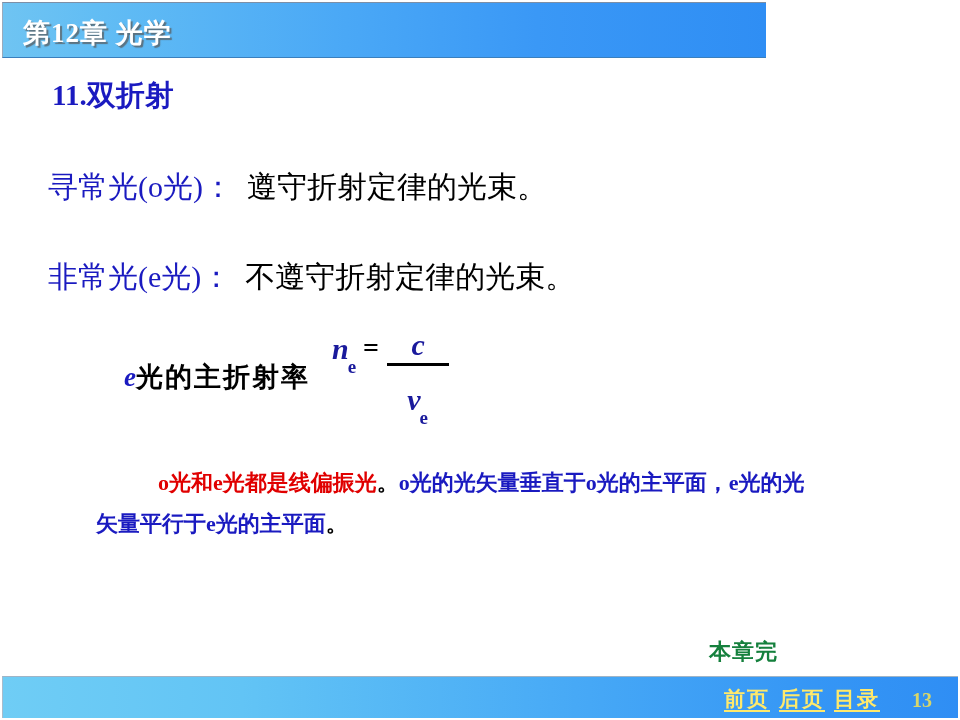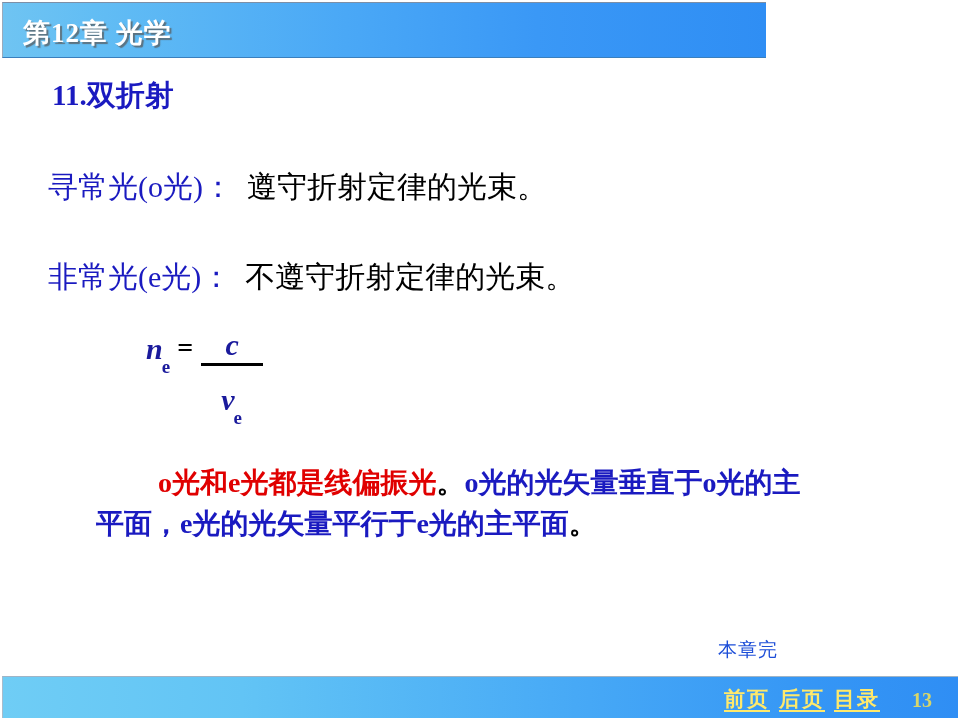--- a/index.html
+++ b/index.html
@@ -158,38 +158,38 @@
     height: 3px;
     background: #000000;
   }
 
   
   .para {
     position: absolute;
     left: 96px;
     top: 402px;
     width: 716px;
-    font-size: 28px;
+    font-size: 22px;
     font-weight: bold;
     line-height: 41px;
     font-family: "Liberation Serif", "DejaVu Serif", serif;
     text-indent: 62px;
   }
   .para .red { color: #e00000; }
   .para .blue { color: #1a1ac0; }
   .para .blk { color: #000000; }
 
   
   .end-note {
     position: absolute;
     right: 18px;
     top: 577px;
-    font-size: 19px;
-    font-weight: normal;
-    color: #1d4ed8;
+    font-size: 22px;
+    font-weight: bold;
+    color: #15803d;
     letter-spacing: 1px;
     font-family: "Liberation Serif", "DejaVu Serif", serif;
     white-space: nowrap;
   }
 
   
   .footer-bar {
     position: absolute;
     left: 2px;
     bottom: 2px;
@@ -249,20 +249,21 @@
 
     <div class="def-line def-line-1">
       <span class="term">寻常光(o光)：</span><span class="defn">遵守折射定律的光束。</span>
     </div>
 
     <div class="def-line def-line-2">
       <span class="term">非常光(e光)：</span><span class="defn">不遵守折射定律的光束。</span>
     </div>
 
     <div class="formula-row">
+      <span class="formula-label"><span class="blue-e">e</span><span>光的主折射率</span></span>
 
       <span class="formula-math">
         <span class="math-var"><span>n</span><span class="math-sub">e</span></span>
 
         <span class="math-eq">=</span>
 
         <span class="fraction">
           <span class="num math-var">c</span>
           <span class="bar"></span>
           <span class="den math-var"><span>v</span><span class="math-sub">e</span></span>

